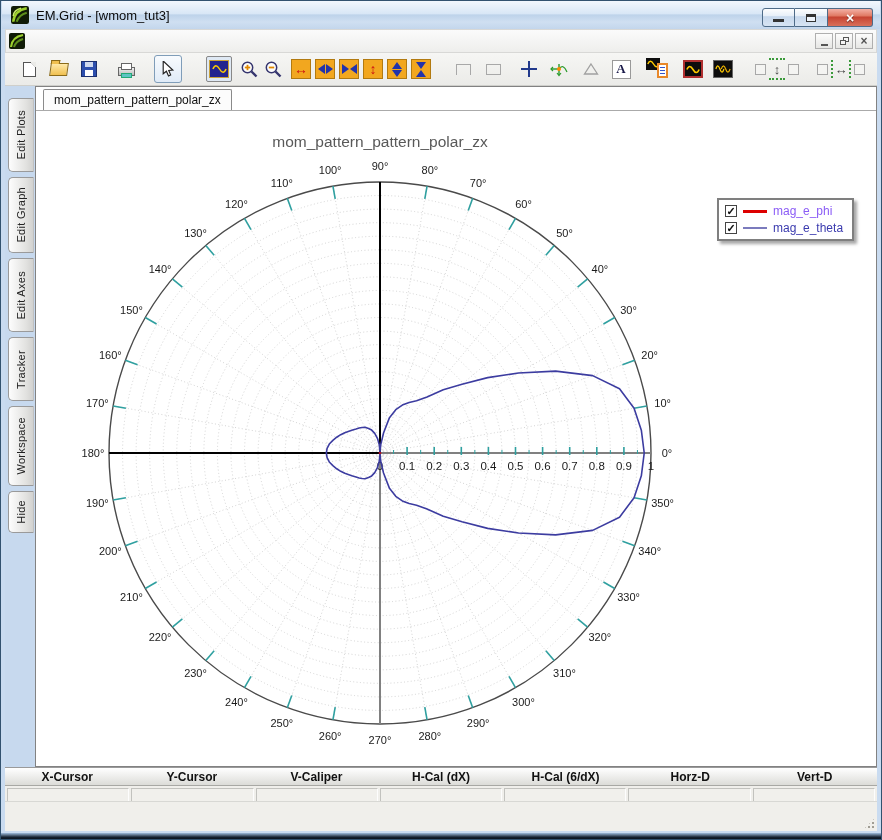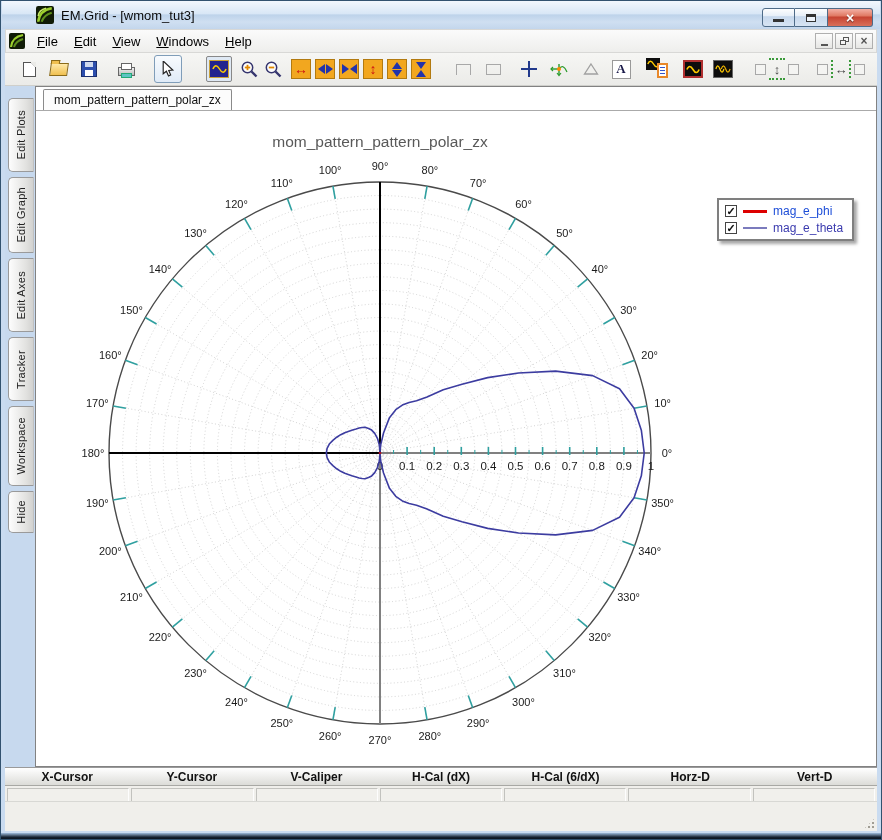--- a/index.html
+++ b/index.html
@@ -2,21 +2,21 @@
 <html><head>
 <meta charset="utf-8">
 <style>
   html,body{margin:0;padding:0;}
   body{width:882px;height:840px;position:relative;font-family:"Liberation Sans",sans-serif;background:#fff;overflow:hidden;}
   .window{position:absolute;inset:0;background:#c9dbf0;border:1px solid #32526f;box-sizing:border-box;}
 
   
   .titlebar{position:absolute;left:1px;right:1px;top:0;height:28px;
     background:linear-gradient(#f2f7fd,#d9e7f6 45%,#bed3ea 50%,#cfdff1 75%,#c3d6ec);
-    display:flex;align-items:center;padding-left:25px;}
+    display:flex;align-items:center;}
   .app-icon{width:18px;height:18px;margin-left:9px;flex:0 0 auto;}
   .title-text{margin-left:7px;font-size:13px;color:#0a0a0a;}
   .winbtns{position:absolute;right:7px;top:7px;display:flex;}
   .winbtn{height:19px;border:1px solid #4e6b88;display:flex;align-items:center;justify-content:center;
     background:linear-gradient(#fdfdfd,#e7eff8 40%,#c7d8ec 45%,#d7e4f3);box-sizing:border-box;margin-left:0;}
   .winbtn.min{width:33px;border-radius:3px 0 0 3px;}
   .winbtn.max{width:33px;border-left:none;}
   .winbtn.close{width:45px;border-radius:0 3px 3px 0;border-left:none;
     background:linear-gradient(#f3b0a5,#e07a64 40%,#c64432 48%,#d9705a);}
   .glyph-min{width:11px;height:3px;background:#333;margin-top:6px;}
@@ -145,27 +145,20 @@
         </div>
     </div>
   </div>
 
   <div class="menubar">
     <svg class="mdi-icon" viewBox="0 0 16 16">
       <rect width="16" height="16" rx="2" fill="#101b06"></rect>
       <path d="M2,14 Q3,4 14,2" stroke="#9ccf2e" stroke-width="2.2" fill="none"></path>
       <path d="M5,14 Q7,8 14,6" stroke="#5d8f1c" stroke-width="2" fill="none"></path>
     </svg>
-    <div id="menu-items" style="display:flex">
-        <div class="menu-item"><u>F</u>ile</div>
-        <div class="menu-item"><u>E</u>dit</div>
-        <div class="menu-item"><u>V</u>iew</div>
-        <div class="menu-item"><u>W</u>indows</div>
-        <div class="menu-item"><u>H</u>elp</div>
-      </div>
     <div class="mdi-btns">
       <div class="mdi-btn">
           <div class="g-mdimin"></div>
         </div>
       <div class="mdi-btn">
           <div class="g-restore">
             <i class="b1"></i>
             <i class="b2"></i>
           </div>
         </div>
@@ -548,21 +541,21 @@
             <text x="613.6917821655557" y="444.15978113446687" text-anchor="middle" font-family="&quot;Liberation Sans&quot;, sans-serif" font-size="11px" fill="#1a1a1a">340°</text>
             <text x="626.6398251145037" y="395.8370269904093" text-anchor="middle" font-family="&quot;Liberation Sans&quot;, sans-serif" font-size="11px" fill="#1a1a1a">350°</text>
             <text x="344" y="36" text-anchor="middle" font-family="&quot;Liberation Sans&quot;, sans-serif" font-size="15.5px" fill="#595959">mom_pattern_pattern_polar_zx</text>
             <path d="M344.54,342.00 L344.54,341.95 L344.53,341.91 L344.52,341.86 L344.51,341.81 L344.49,341.77 L344.47,341.73 L344.44,341.69 L344.42,341.65 L344.38,341.62 L344.35,341.58 L344.31,341.56 L344.27,341.53 L344.23,341.51 L344.19,341.49 L344.14,341.48 L344.09,341.47 L344.05,341.46 L344.00,341.46 L343.95,341.46 L343.91,341.47 L343.86,341.48 L343.81,341.49 L343.77,341.51 L343.73,341.53 L343.69,341.56 L343.65,341.58 L343.62,341.62 L343.58,341.65 L343.56,341.69 L343.53,341.73 L343.51,341.77 L343.49,341.81 L343.48,341.86 L343.47,341.91 L343.46,341.95 L343.46,342.00 L343.46,342.05 L343.47,342.09 L343.48,342.14 L343.49,342.19 L343.51,342.23 L343.53,342.27 L343.56,342.31 L343.58,342.35 L343.62,342.38 L343.65,342.42 L343.69,342.44 L343.73,342.47 L343.77,342.49 L343.81,342.51 L343.86,342.52 L343.91,342.53 L343.95,342.54 L344.00,342.54 L344.05,342.54 L344.09,342.53 L344.14,342.52 L344.19,342.51 L344.23,342.49 L344.27,342.47 L344.31,342.44 L344.35,342.42 L344.38,342.38 L344.42,342.35 L344.44,342.31 L344.47,342.27 L344.49,342.23 L344.51,342.19 L344.52,342.14 L344.53,342.09 L344.54,342.05 Z" fill="none" stroke="#cc0000" stroke-width="1.6" stroke-linejoin="round"></path>
             <path d="M608.22,342.00 L605.33,319.14 L598.07,297.20 L583.52,277.82 L556.64,264.61 L519.61,260.11 L482.47,262.06 L451.67,266.61 L426.00,273.19 L407.24,278.76 L391.03,285.95 L380.53,289.83 L373.13,291.54 L366.33,294.11 L359.76,298.71 L353.47,306.66 L347.53,321.98 L344.71,333.90 L344.00,340.64 L343.29,333.90 L341.41,327.32 L338.74,322.37 L335.66,319.08 L332.55,317.44 L329.10,316.18 L326.12,316.47 L323.10,317.09 L320.05,318.05 L316.60,319.01 L312.92,320.24 L308.80,321.68 L304.70,323.68 L300.71,326.24 L296.88,329.37 L293.29,333.06 L291.09,337.37 L290.34,342.00 L291.09,346.63 L293.29,350.94 L296.88,354.63 L300.71,357.76 L304.70,360.32 L308.80,362.32 L312.92,363.76 L316.60,364.99 L320.05,365.95 L323.10,366.91 L326.12,367.53 L329.09,367.82 L332.55,366.56 L335.66,364.92 L338.74,361.63 L341.41,356.68 L343.29,350.10 L344.00,343.36 L344.71,350.10 L347.53,362.02 L353.47,377.34 L359.76,385.29 L366.33,389.89 L373.13,392.46 L380.53,394.17 L391.03,398.05 L407.24,405.24 L426.00,410.81 L451.67,417.39 L482.47,421.95 L519.61,423.89 L556.64,419.39 L583.52,406.18 L598.07,386.80 L605.33,364.86 Z" fill="none" stroke="#3c3ca0" stroke-width="1.6" stroke-linejoin="round"></path>
           </svg>
         <div class="legend" id="legend">
             <div class="leg-row">
               <span class="leg-check">✓</span>
               <span class="leg-line" style="background: rgb(221, 0, 0); height: 3px;"></span>
-              <span class="leg-label" style="color: #1d4ed8;">mag_e_phi</span>
+              <span class="leg-label" style="color: #8b5cf6;">mag_e_phi</span>
             </div>
             <div class="leg-row">
               <span class="leg-check">✓</span>
               <span class="leg-line" style="background: rgb(123, 123, 189); height: 2px;"></span>
               <span class="leg-label" style="color: rgb(58, 58, 174);">mag_e_theta</span>
             </div>
           </div>
       </div>
     </div>
   </div>

